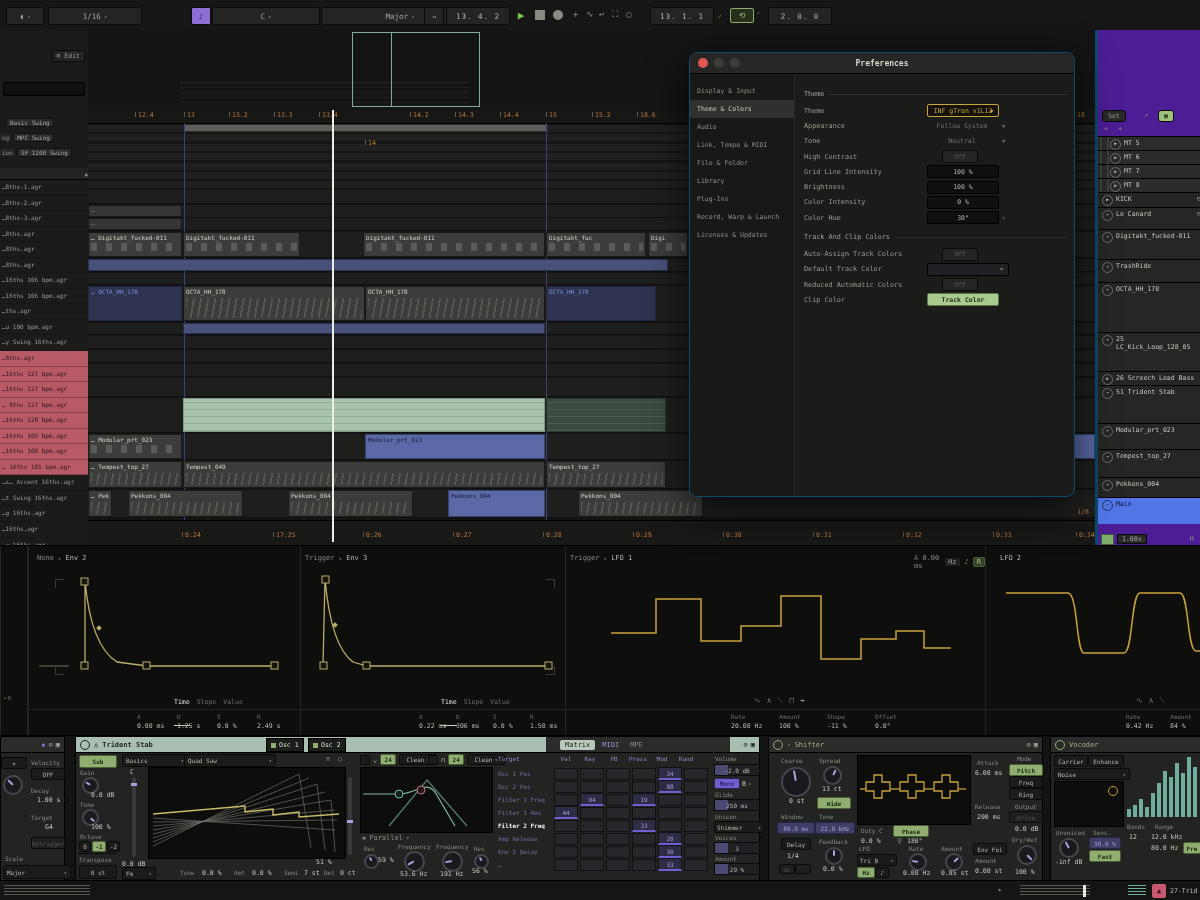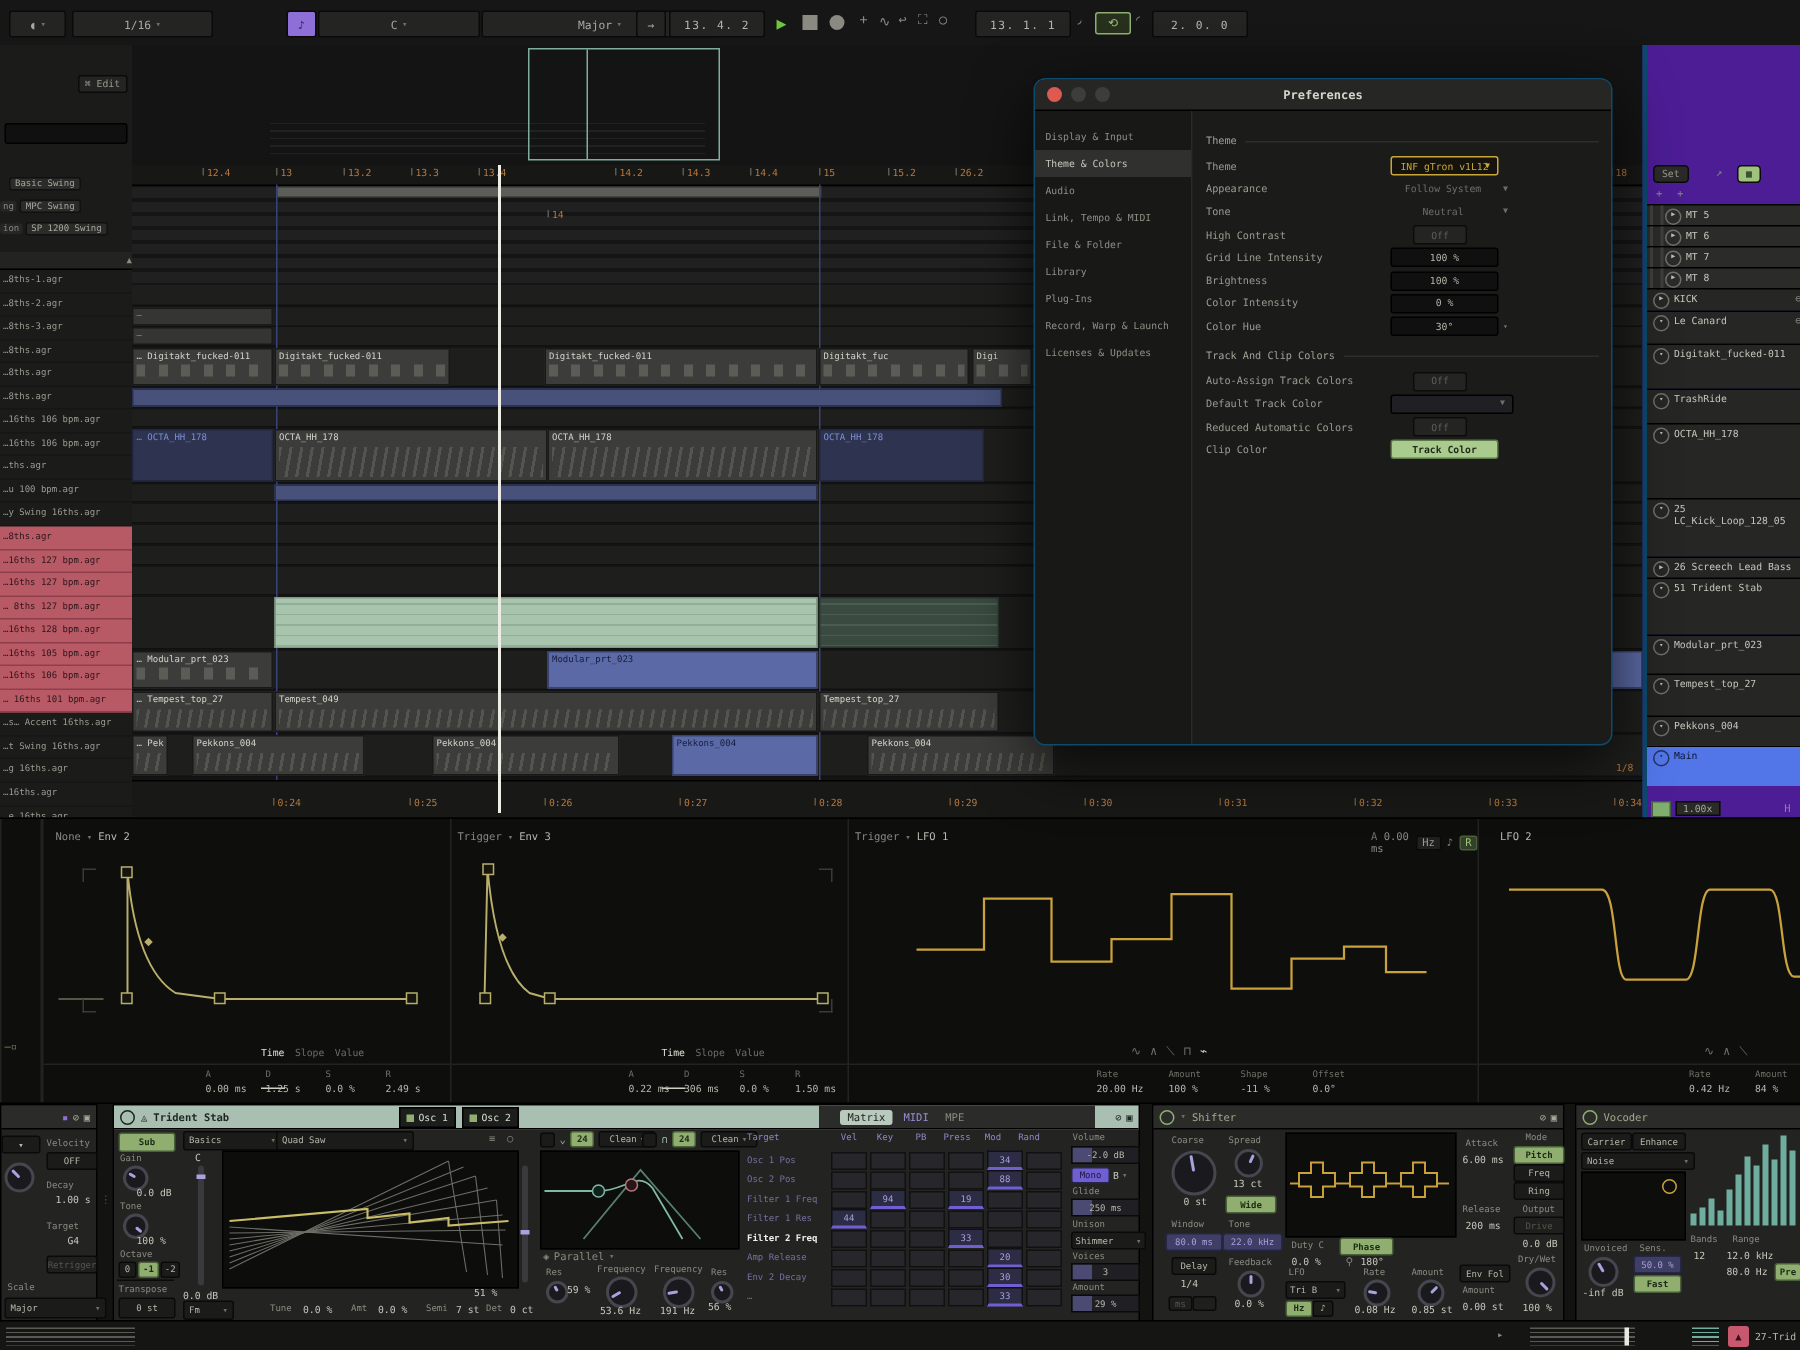--- a/index.html
+++ b/index.html
@@ -337,21 +337,21 @@
           <span class="rtick" style="left: 96px;"><span>13</span></span>
           <span class="rtick" style="left: 141px;"><span>13.2</span></span>
           <span class="rtick" style="left: 186px;"><span>13.3</span></span>
           <span class="rtick" style="left: 231px;"><span>13.4</span></span>
           <span class="rtick" style="left: 277px; margin-top: 28px;"><span>14</span></span>
           <span class="rtick" style="left: 322px;"><span>14.2</span></span>
           <span class="rtick" style="left: 367px;"><span>14.3</span></span>
           <span class="rtick" style="left: 412px;"><span>14.4</span></span>
           <span class="rtick" style="left: 458px;"><span>15</span></span>
           <span class="rtick" style="left: 504px;"><span>15.2</span></span>
-          <span class="rtick" style="left: 549px;"><span>26.2</span></span>
+          <span class="rtick" style="left: 549px;"><span>18.6</span></span>
           <span class="rtick" style="left: 986px;"><span>18</span></span>
         </div>
     </div>
     <div class="loopbar"></div>
     <div class="loopline" style="left:96px"></div>
     <div class="loopline" style="left:458px"></div>
     <div>
 
     <div class="clip stub" style="left: 0px; top: 175px; width: 94px; height: 12px;"><span>—</span></div>
         <div class="clip stub" style="left: 0px; top: 188px; width: 94px; height: 12px;"><span>—</span></div>
@@ -378,21 +378,21 @@
         <div class="clip audio" style="left: 40px; top: 460px; width: 115px; height: 27px;"><span>Pekkons_004</span></div>
         <div class="clip audio" style="left: 200px; top: 460px; width: 125px; height: 27px;"><span>Pekkons_004</span></div>
         <div class="clip blue-sel" style="left: 360px; top: 460px; width: 97px; height: 27px;"><span>Pekkons_004</span></div>
         <div class="clip audio" style="left: 490px; top: 460px; width: 125px; height: 27px;"><span>Pekkons_004</span></div>
       </div>
     <div id="playhead"></div>
     <div id="timeruler">
       <div>
 
       <span class="ttick" style="left: 94px;"><span>0:24</span></span>
-          <span class="ttick" style="left: 185px;"><span>0:25</span></span>
+          <span class="ttick" style="left: 185px;"><span>17:25</span></span>
           <span class="ttick" style="left: 275px;"><span>0:26</span></span>
           <span class="ttick" style="left: 365px;"><span>0:27</span></span>
           <span class="ttick" style="left: 455px;"><span>0:28</span></span>
           <span class="ttick" style="left: 545px;"><span>0:29</span></span>
           <span class="ttick" style="left: 635px;"><span>0:30</span></span>
           <span class="ttick" style="left: 725px;"><span>0:31</span></span>
           <span class="ttick" style="left: 815px;"><span>0:32</span></span>
           <span class="ttick" style="left: 905px;"><span>0:33</span></span>
           <span class="ttick" style="left: 988px;"><span>0:34</span></span>
         </div>

